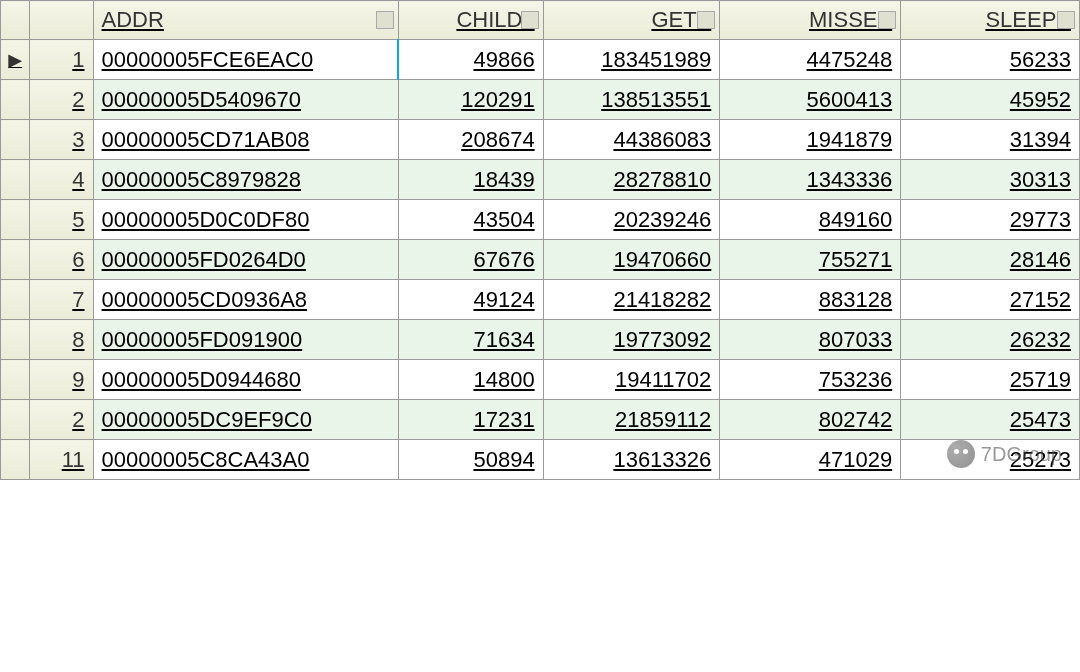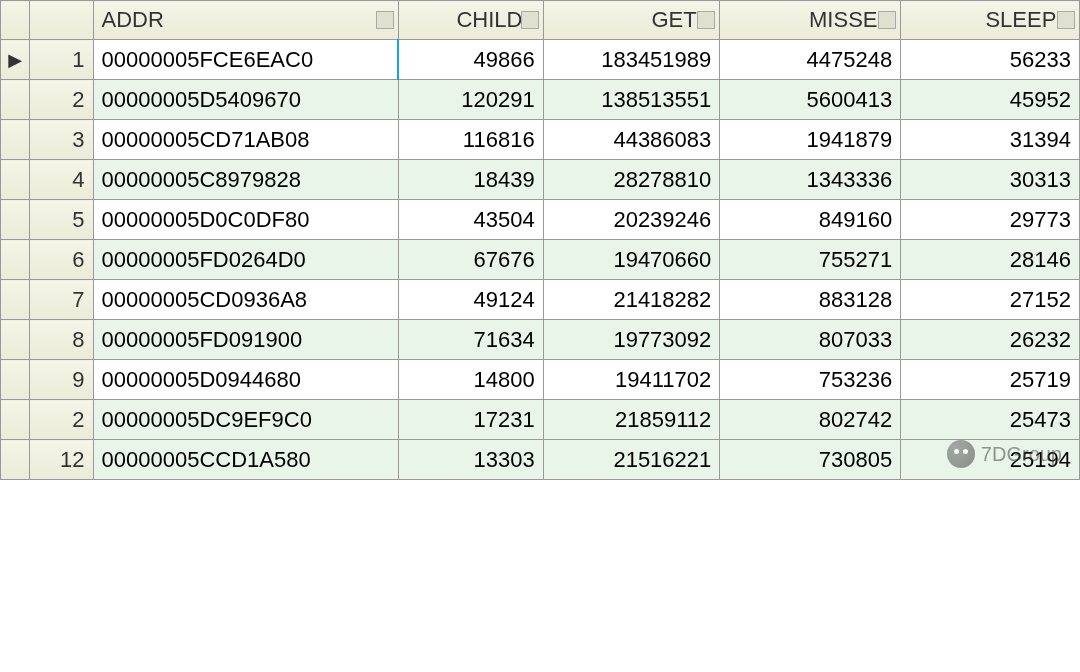--- a/index.html
+++ b/index.html
@@ -10,20 +10,21 @@
     body {
       font-family: Arial, sans-serif;
       font-size: 22px;
       background: #ffffff;
       position: relative;
     }
     .grid {
       display: table;
       width: 100%;
       border-collapse: collapse;
+      text-decoration: underline;
     }
     .header-row {
       display: table-row;
     }
     .header-cell {
       display: table-cell;
       background: linear-gradient(to bottom, #f5f5e8, #ebebd8);
       border: 1px solid #999;
       padding: 6px 8px;
       font-weight: normal;
@@ -176,21 +177,21 @@
       <div class="data-cell addr-col">00000005D5409670</div>
       <div class="data-cell num-col child-col">120291</div>
       <div class="data-cell num-col gets-col">138513551</div>
       <div class="data-cell num-col misses-col">5600413</div>
       <div class="data-cell num-col sleeps-col">45952</div>
     </div>
     <div class="data-row odd">
       <div class="indicator-cell"></div>
       <div class="rownum-cell">3</div>
       <div class="data-cell addr-col">00000005CD71AB08</div>
-      <div class="data-cell num-col child-col">116816</div>
+      <div class="data-cell num-col child-col">208674</div>
       <div class="data-cell num-col gets-col">44386083</div>
       <div class="data-cell num-col misses-col">1941879</div>
       <div class="data-cell num-col sleeps-col">31394</div>
     </div>
     <div class="data-row even">
       <div class="indicator-cell"></div>
       <div class="rownum-cell">4</div>
       <div class="data-cell addr-col">00000005C8979828</div>
       <div class="data-cell num-col child-col">18439</div>
       <div class="data-cell num-col gets-col">28278810</div>
@@ -244,27 +245,27 @@
     </div>
     <div class="data-row even">
       <div class="indicator-cell"></div>
       <div class="rownum-cell">2</div>
       <div class="data-cell addr-col">00000005DC9EF9C0</div>
       <div class="data-cell num-col child-col">17231</div>
       <div class="data-cell num-col gets-col">21859112</div>
       <div class="data-cell num-col misses-col">802742</div>
       <div class="data-cell num-col sleeps-col">25473</div>
     </div>
-    <div class="data-row even">
-      <div class="indicator-cell"></div>
-      <div class="rownum-cell">12</div>
-      <div class="data-cell addr-col">00000005CCD1A580</div>
-      <div class="data-cell num-col child-col">13303</div>
-      <div class="data-cell num-col gets-col">21516221</div>
-      <div class="data-cell num-col misses-col">730805</div>
-      <div class="data-cell num-col sleeps-col">25194</div>
+    <div class="data-row odd">
+      <div class="indicator-cell"></div>
+      <div class="rownum-cell">11</div>
+      <div class="data-cell addr-col">00000005C8CA43A0</div>
+      <div class="data-cell num-col child-col">50894</div>
+      <div class="data-cell num-col gets-col">13613326</div>
+      <div class="data-cell num-col misses-col">471029</div>
+      <div class="data-cell num-col sleeps-col">25273</div>
     </div>
   </div>
 
 <div class="watermark">
   <span class="watermark-icon"></span>
   <span>7DGroup</span>
 </div>
 
 </body></html>

